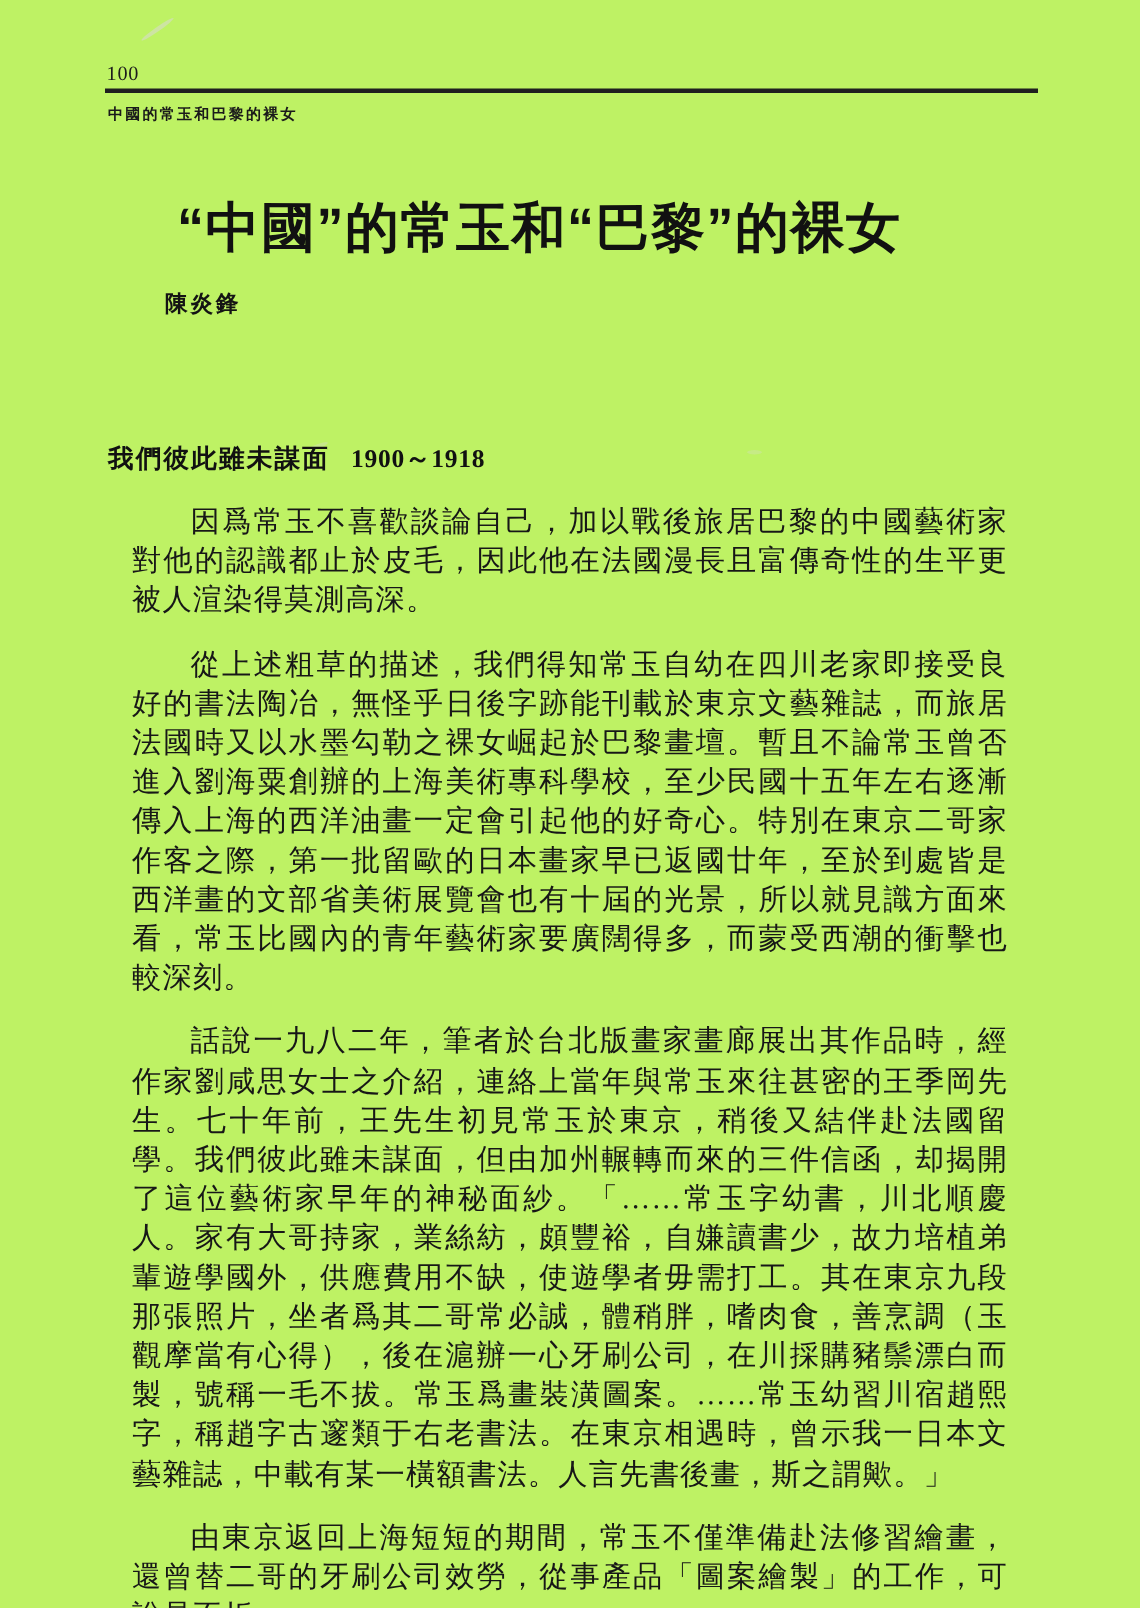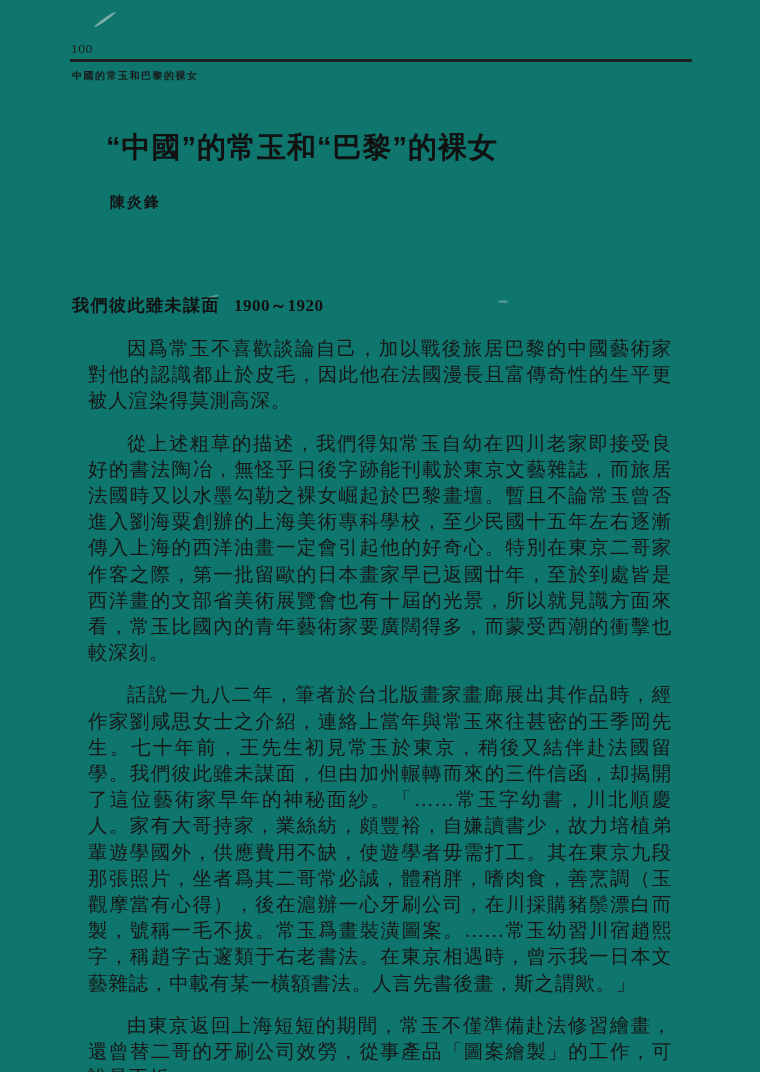--- a/index.html
+++ b/index.html
@@ -5,21 +5,21 @@
   html, body {
     margin: 0;
     padding: 0;
     background: #e8e8e6;
   }
   .page {
     position: relative;
     width: 760px;
     height: 1072px;
     margin: 0 auto;
-    background: #0f766e;
+    background: #bef264;
     overflow: hidden;
     color: #161616;
     font-family: "Liberation Serif", "DejaVu Serif", serif;
   }
   
   .artifact {
     position: absolute;
     background: #d9d9d5;
     opacity: 0.55;
     border-radius: 50%;
@@ -49,26 +49,26 @@
     left: 72px;
     top: 69px;
     font-family: Liberation Mono, monospace;
     font-weight: 700;
     font-size: 10px;
     letter-spacing: 1.5px;
     color: #1a1a1a;
   }
   .title {
     position: absolute;
-    left: 106px;
+    left: 118px;
     top: 128px;
     margin: 0;
     font-family: "Liberation Sans", "DejaVu Sans", sans-serif;
     font-weight: 700;
-    font-size: 29px;
+    font-size: 36px;
     letter-spacing: 1px;
     color: #111;
     white-space: nowrap;
   }
   .author {
     position: absolute;
     left: 110px;
     top: 193px;
     font-family: "Liberation Sans", "DejaVu Sans", sans-serif;
     font-weight: 700;
@@ -122,21 +122,21 @@
 
   <div class="header-rule"></div>
 
   <div class="running-header">中國的常玉和巴黎的裸女</div>
 
   <h1 class="title">“中國”的常玉和“巴黎”的裸女</h1>
 
   <div class="author">陳炎鋒</div>
 
   <h2 class="section-heading">
-    <span>我們彼此雖未謀面</span><span class="period">1900～1920</span>
+    <span>我們彼此雖未謀面</span><span class="period">1900～1918</span>
   </h2>
 
   <div class="body-text">
     <p>因爲常玉不喜歡談論自己，加以戰後旅居巴黎的中國藝術家對他的認識都止於皮毛，因此他在法國漫長且富傳奇性的生平更被人渲染得莫測高深。</p>
     <p>從上述粗草的描述，我們得知常玉自幼在四川老家即接受良好的書法陶冶，無怪乎日後字跡能刊載於東京文藝雜誌，而旅居法國時又以水墨勾勒之裸女崛起於巴黎畫壇。暫且不論常玉曾否進入劉海粟創辦的上海美術專科學校，至少民國十五年左右逐漸傳入上海的西洋油畫一定會引起他的好奇心。特別在東京二哥家作客之際，第一批留歐的日本畫家早已返國廿年，至於到處皆是西洋畫的文部省美術展覽會也有十屆的光景，所以就見識方面來看，常玉比國內的青年藝術家要廣闊得多，而蒙受西潮的衝擊也較深刻。</p>
     <p>話說一九八二年，筆者於台北版畫家畫廊展出其作品時，經作家劉咸思女士之介紹，連絡上當年與常玉來往甚密的王季岡先生。七十年前，王先生初見常玉於東京，稍後又結伴赴法國留學。我們彼此雖未謀面，但由加州輾轉而來的三件信函，却揭開了這位藝術家早年的神秘面紗。「……常玉字幼書，川北順慶人。家有大哥持家，業絲紡，頗豐裕，自嫌讀書少，故力培植弟輩遊學國外，供應費用不缺，使遊學者毋需打工。其在東京九段那張照片，坐者爲其二哥常必誠，體稍胖，嗜肉食，善烹調（玉觀摩當有心得），後在滬辦一心牙刷公司，在川採購豬鬃漂白而製，號稱一毛不拔。常玉爲畫裝潢圖案。……常玉幼習川宿趙熙字，稱趙字古邃類于右老書法。在東京相遇時，曾示我一日本文藝雜誌，中載有某一橫額書法。人言先書後畫，斯之謂歟。」</p>
     <p>由東京返回上海短短的期間，常玉不僅準備赴法修習繪畫，還曾替二哥的牙刷公司效勞，從事產品「圖案繪製」的工作，可說是不折</p>
   </div>
 
 </div>

